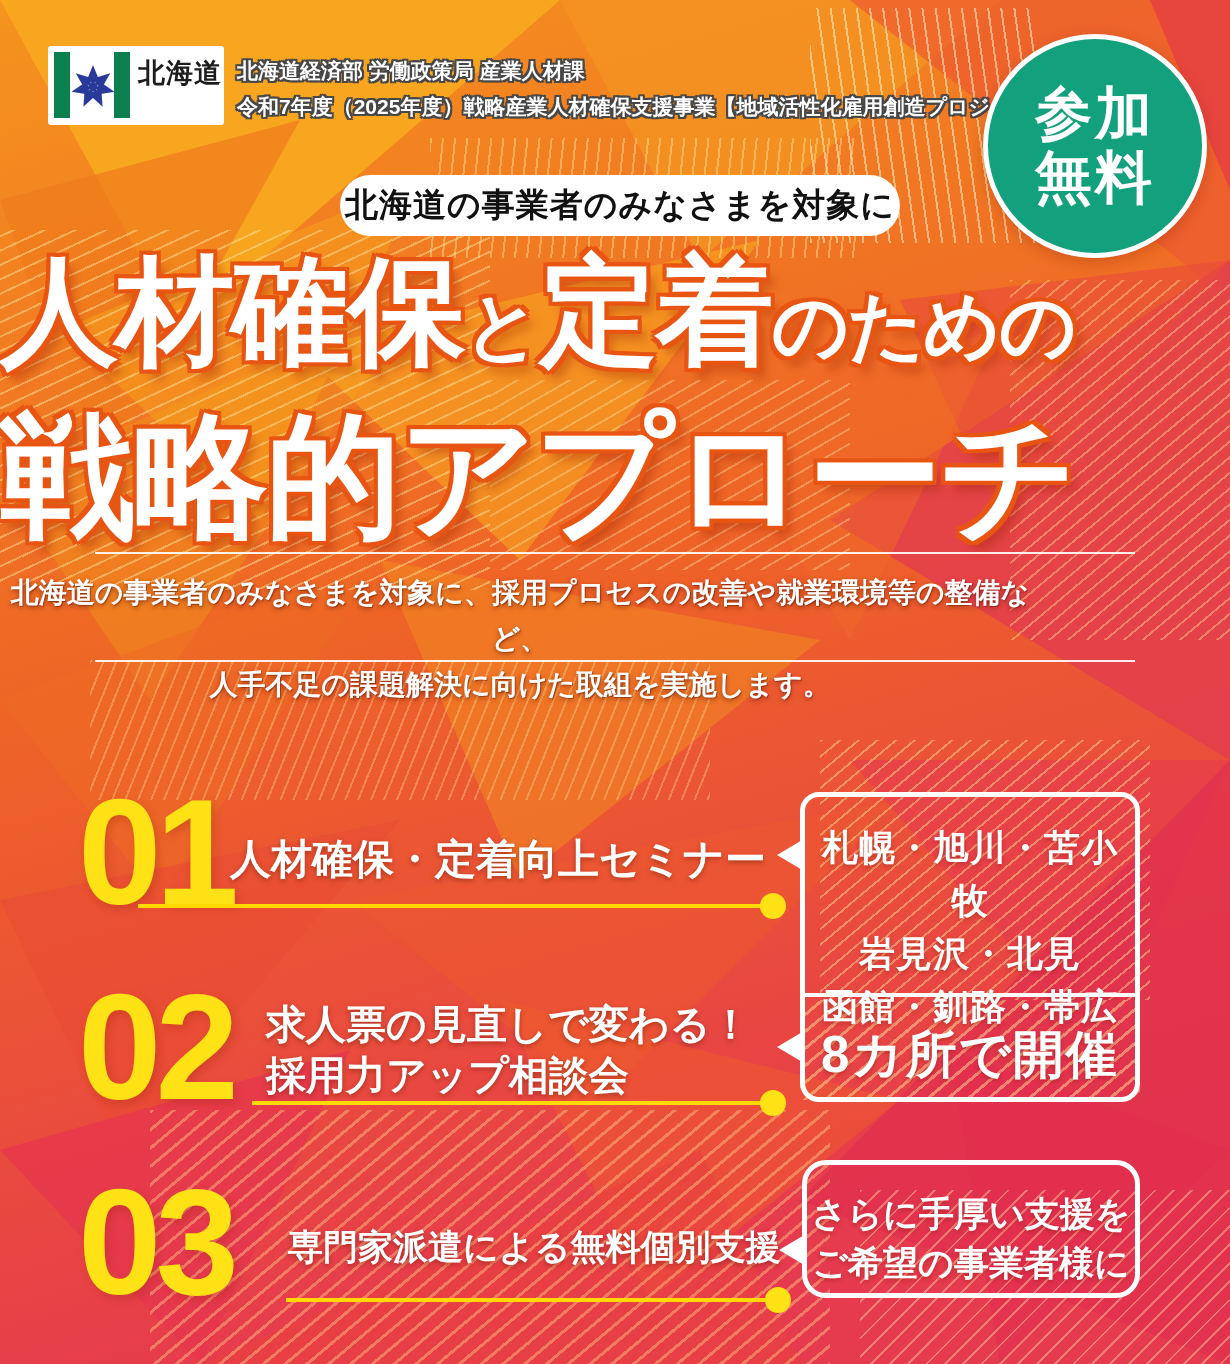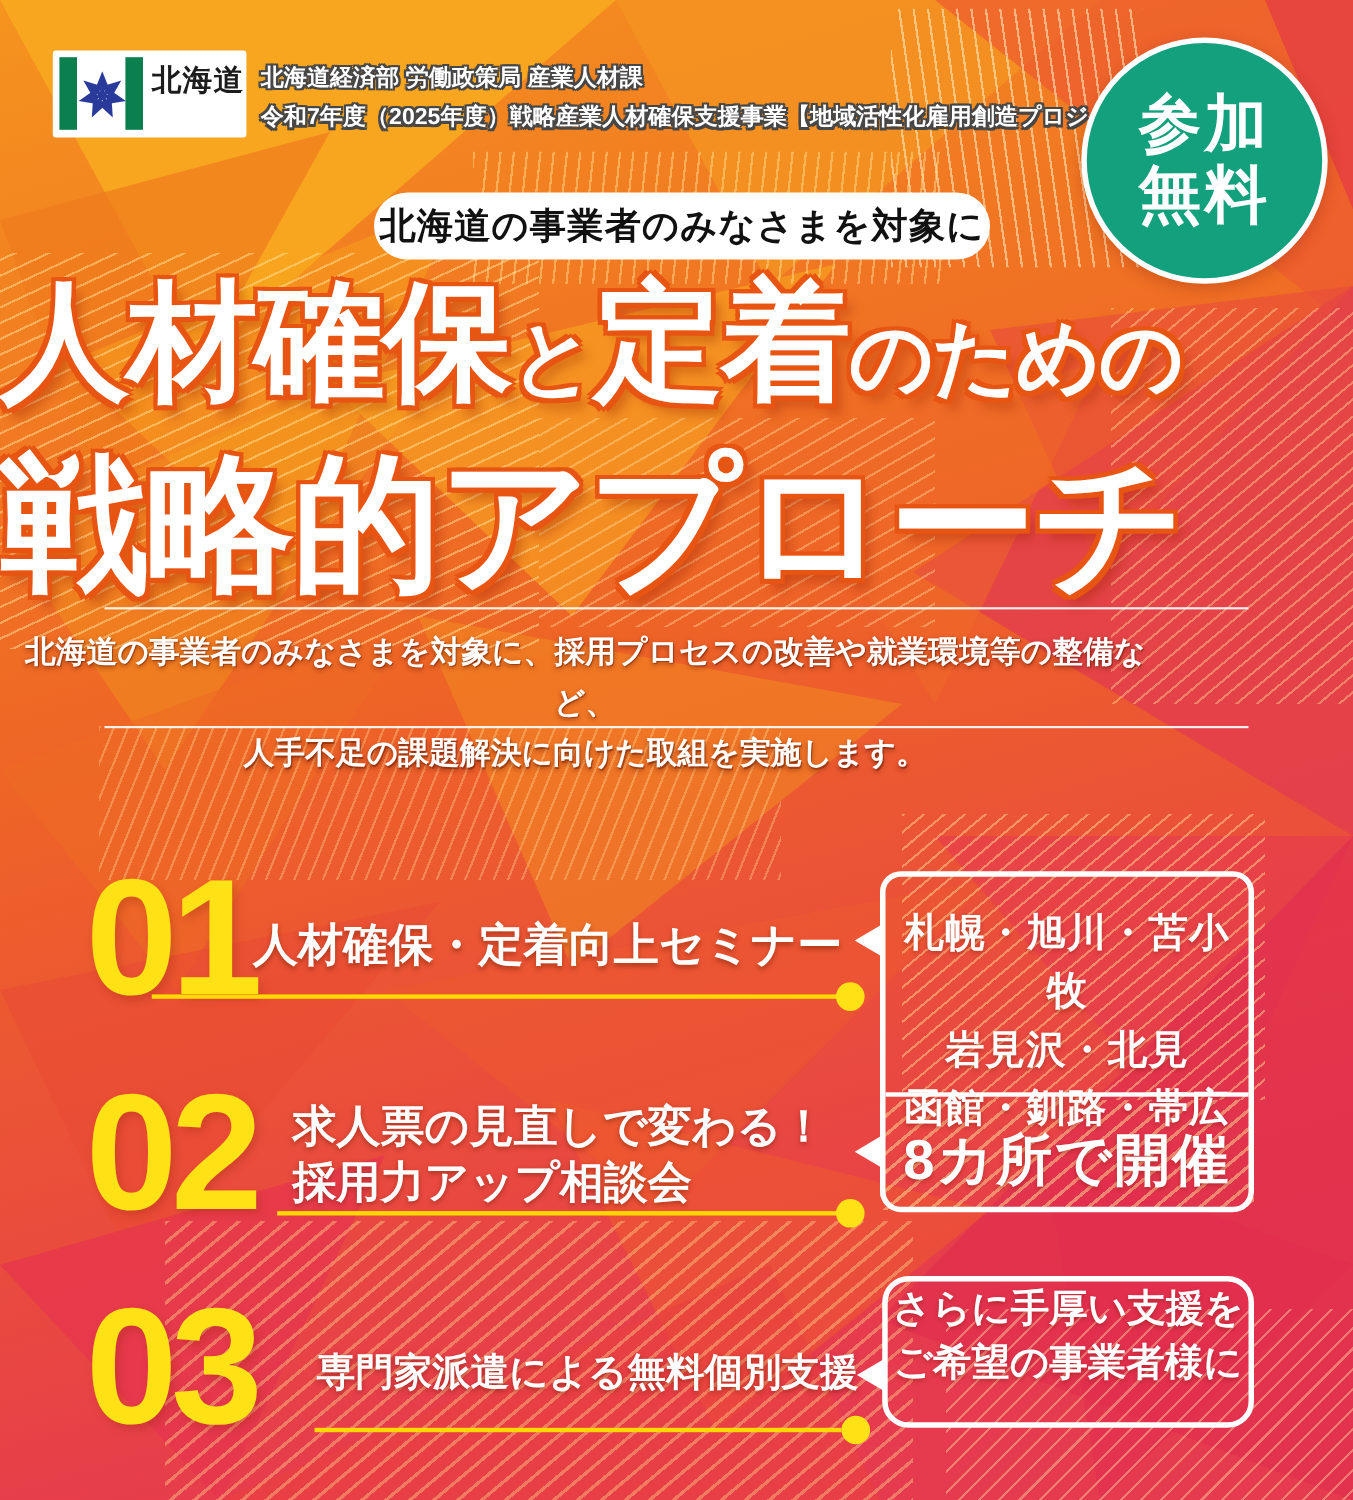--- a/index.html
+++ b/index.html
@@ -23,36 +23,36 @@
   
   .pill{left:340px;top:175px;width:560px;height:61px;background:#fff;border-radius:34px;
     display:flex;align-items:center;justify-content:center;font-size:33px;font-weight:bold;color:#111;letter-spacing:1px;}
   .title{left:0;width:1138px;text-align:left;color:#fff;font-weight:bold;white-space:nowrap;
     text-shadow:-4px -4px 0 #e85512,4px -4px 0 #e85512,-4px 4px 0 #e85512,4px 4px 0 #e85512,0 -4px 0 #e85512,0 4px 0 #e85512,-4px 0 0 #e85512,4px 0 0 #e85512,8px 10px 10px rgba(150,30,0,.35);}
   .title-l1{top:238px;font-size:118px;line-height:1.25;letter-spacing:-2px;}
   .title-l1 .sm{font-size:76px;}
   .title-l2{top:396px;font-size:135px;line-height:1.2;letter-spacing:-2px;}
   .rule{height:2px;background:rgba(255,255,255,.9);}
   .subtitle{left:0;width:1040px;text-align:center;color:#fff;font-weight:bold;font-size:28px;line-height:46px;
-    text-shadow:0 2px 5px rgba(110,25,0,.6),1px 1px 0 rgba(90,20,0,.4);margin-left:12px;}
+    text-shadow:0 2px 5px rgba(110,25,0,.6),1px 1px 0 rgba(90,20,0,.4);}
 
   
   .num{color:#ffe216;font-weight:bold;font-size:150px;line-height:.78;letter-spacing:-6px;
     text-shadow:3px 4px 8px rgba(140,30,0,.25);text-align:right;}
   .item-title{color:#fff;font-weight:bold;text-shadow:0 2px 5px rgba(110,25,0,.5);}
   .yline{height:4px;background:#ffd900;}
   .ydot{width:26px;height:26px;border-radius:50%;background:#ffe216;}
   .arrow-left{width:0;height:0;border-top:16px solid transparent;border-bottom:16px solid transparent;border-right:27px solid #fff;}
 
   
   .wbox{border:5px solid #fff;border-radius:26px;color:#fff;font-weight:bold;text-align:center;}
   .wbox .divider{position:absolute;left:0;width:100%;height:4px;background:#fff;}
   .cities{padding-top:24px;font-size:36px;line-height:53px;letter-spacing:1px;text-shadow:0 2px 4px rgba(120,25,0,.4);}
   .venues{position:absolute;left:0;top:224px;width:100%;font-size:51px;letter-spacing:2px;text-shadow:0 2px 4px rgba(120,25,0,.4);}
-  .support{padding-top:0;font-size:35px;line-height:49px;text-shadow:0 2px 4px rgba(120,25,0,.4);}
+  .support{padding-top:24px;font-size:35px;line-height:49px;text-shadow:0 2px 4px rgba(120,25,0,.4);}
 </style>
 </head>
 <body>
 
 <div class="poster">
 
   <svg class="bg-svg" width="1230" height="1364" viewBox="0 0 1230 1364">
     <defs>
       <linearGradient id="base" x1="0" y1="0" x2="0.25" y2="1">
         <stop offset="0" stop-color="#f5941e"></stop>

